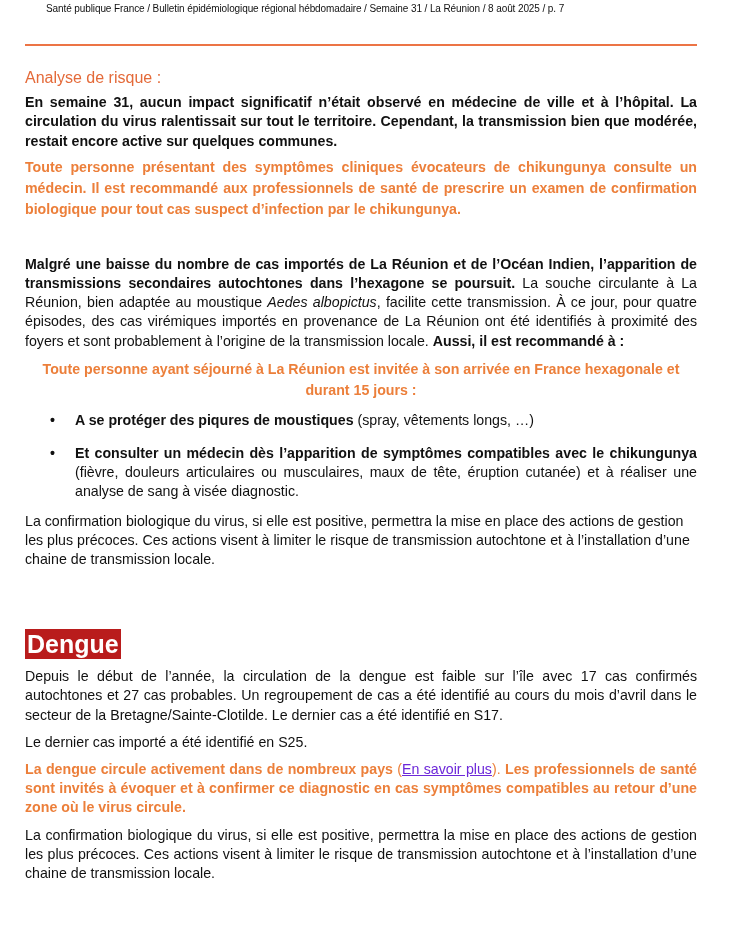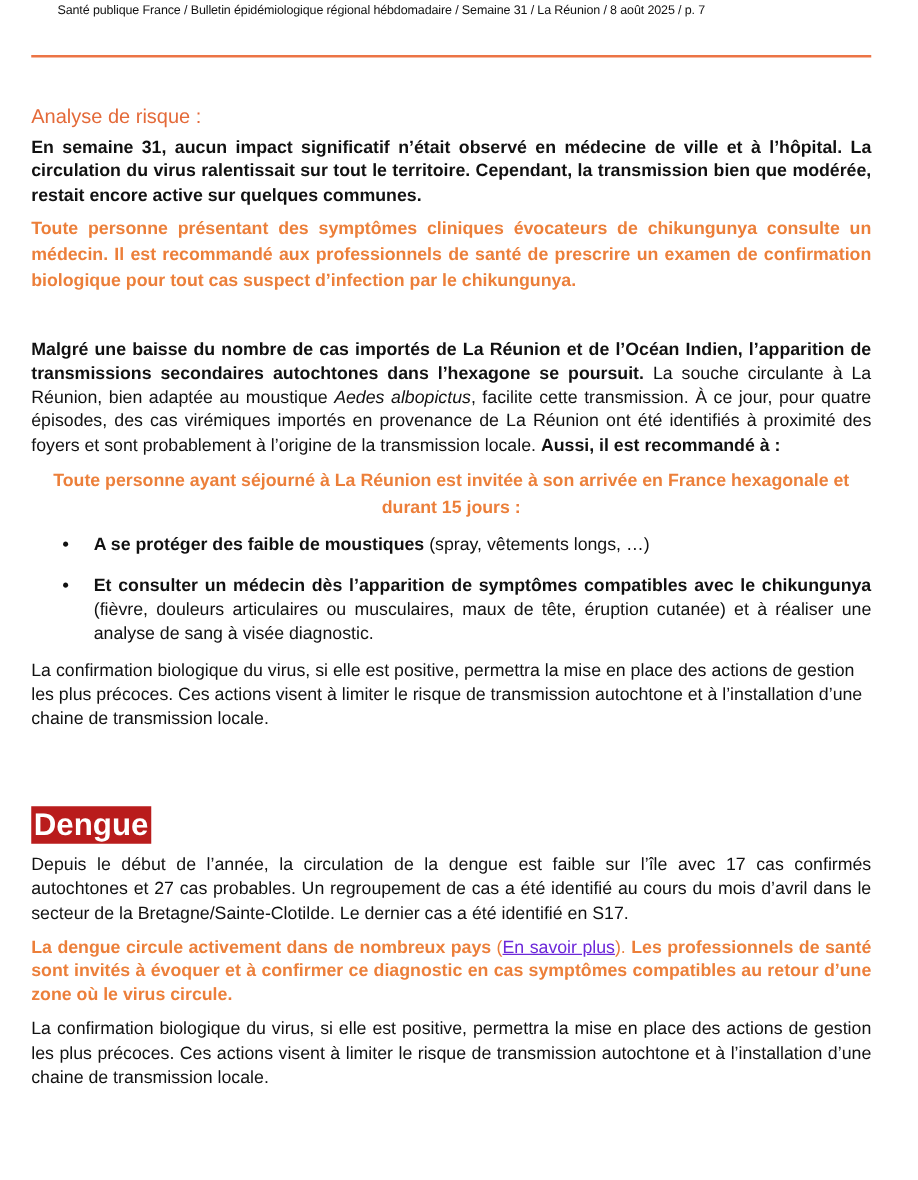--- a/index.html
+++ b/index.html
@@ -9,21 +9,21 @@
   }
   .header {
     position: absolute; left: 46px; top: 3px;
     font-size: 10px; color: #111; letter-spacing: -0.1px;
   }
   .rule {
     position: absolute; left: 25px; top: 44px; width: 672px; height: 2px;
     background: #ec7445;
   }
   .content {
-    position: absolute; left: 25px; top: 84px; width: 672px;
+    position: absolute; left: 25px; top: 68px; width: 672px;
     font-size: 14.2px; line-height: 19.2px;
   }
   p { margin: 0; }
   .risk-title {
     color: #e46a39; font-size: 16px; margin: 0 0 6px 0; font-weight: normal;
   }
   .bold { font-weight: bold; }
   .orange { color: #ec7f3a; font-weight: bold; text-align: center; }
   .just { text-align: justify; }
   .mb6 { margin-bottom: 6px; }
@@ -56,31 +56,32 @@
   <div style="height:35px"></div>
 
   <p class="just mb8">
     <span class="bold">Malgré une baisse du nombre de cas importés de La Réunion et de l’Océan Indien, l’apparition de transmissions secondaires autochtones dans l’hexagone se poursuit.</span><span> La souche circulante à La Réunion, bien adaptée au moustique </span><em>Aedes albopictus</em><span>, facilite cette transmission. À ce jour, pour quatre épisodes, des cas virémiques importés en provenance de La Réunion ont été identifiés à proximité des foyers et sont probablement à l’origine de la transmission locale. </span><span class="bold">Aussi, il est recommandé à :</span>
   </p>
   <p class="orange orange-lh">Toute personne ayant séjourné à La Réunion est invitée à son arrivée en France hexagonale et durant 15 jours :</p>
 
   <ul class="recs">
     <li>
       <span class="bullet">•</span>
-      <span class="bold">A se protéger des faible de moustiques</span><span> (spray, vêtements longs, …)</span>
+      <span class="bold">A se protéger des piqures de moustiques</span><span> (spray, vêtements longs, …)</span>
     </li>
     <li>
       <span class="bullet">•</span>
       <span class="bold">Et consulter un médecin dès l’apparition de symptômes compatibles avec le chikungunya</span><span> (fièvre, douleurs articulaires ou musculaires, maux de tête, éruption cutanée) et à réaliser une analyse de sang à visée diagnostic.</span>
     </li>
   </ul>
 
   <p style="margin-top:-4px">La confirmation biologique du virus, si elle est positive, permettra la mise en place des actions de gestion les plus précoces. Ces actions visent à limiter le risque de transmission autochtone et à l’installation d’une chaine de transmission locale.</p>
 
   <div style="height:60px"></div>
 
   <div class="dengue-title">Dengue</div>
   <p class="just mb8">Depuis le début de l’année, la circulation de la dengue est faible sur l’île avec 17 cas confirmés autochtones et 27 cas probables. Un regroupement de cas a été identifié au cours du mois d’avril dans le secteur de la Bretagne/Sainte-Clotilde. Le dernier cas a été identifié en S17.</p>
+  <p class="mb8">Le dernier cas importé a été identifié en S25.</p>
   <p class="orange just mb8">
     <span>La dengue circule activement dans de nombreux pays </span><span class="paren">(</span><a class="link" href="#">En savoir plus</a><span class="paren">).</span><span> Les professionnels de santé sont invités à évoquer et à confirmer ce diagnostic en cas symptômes compatibles au retour d’une zone où le virus circule.</span>
   </p>
   <p class="just">La confirmation biologique du virus, si elle est positive, permettra la mise en place des actions de gestion les plus précoces. Ces actions visent à limiter le risque de transmission autochtone et à l’installation d’une chaine de transmission locale.</p>
 </div>
 
 </body></html>

